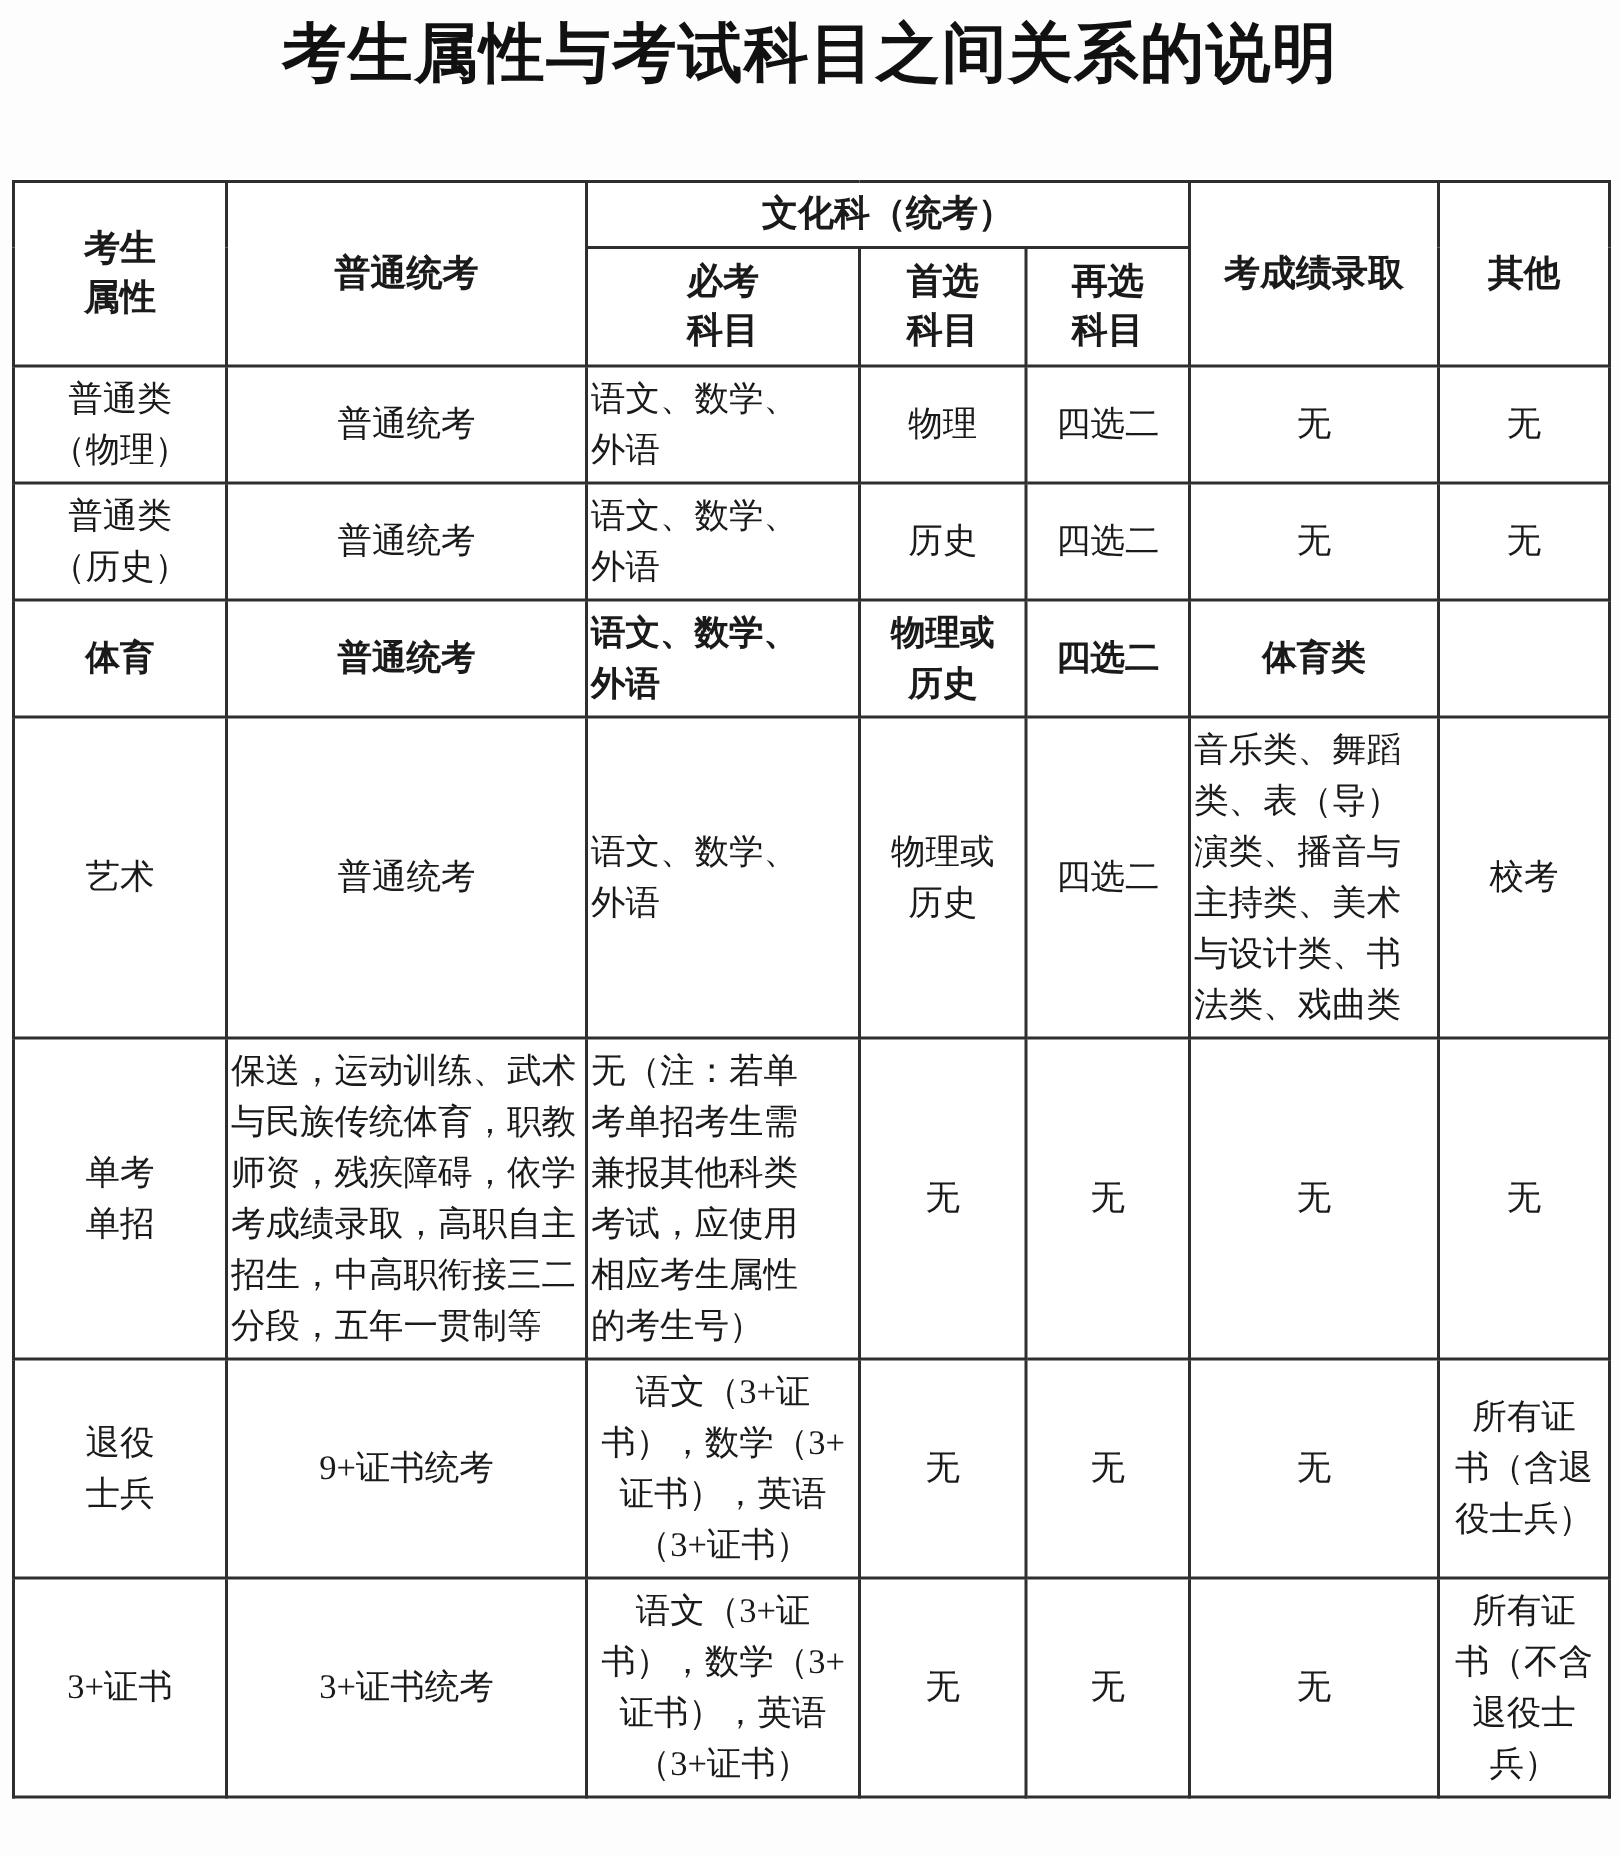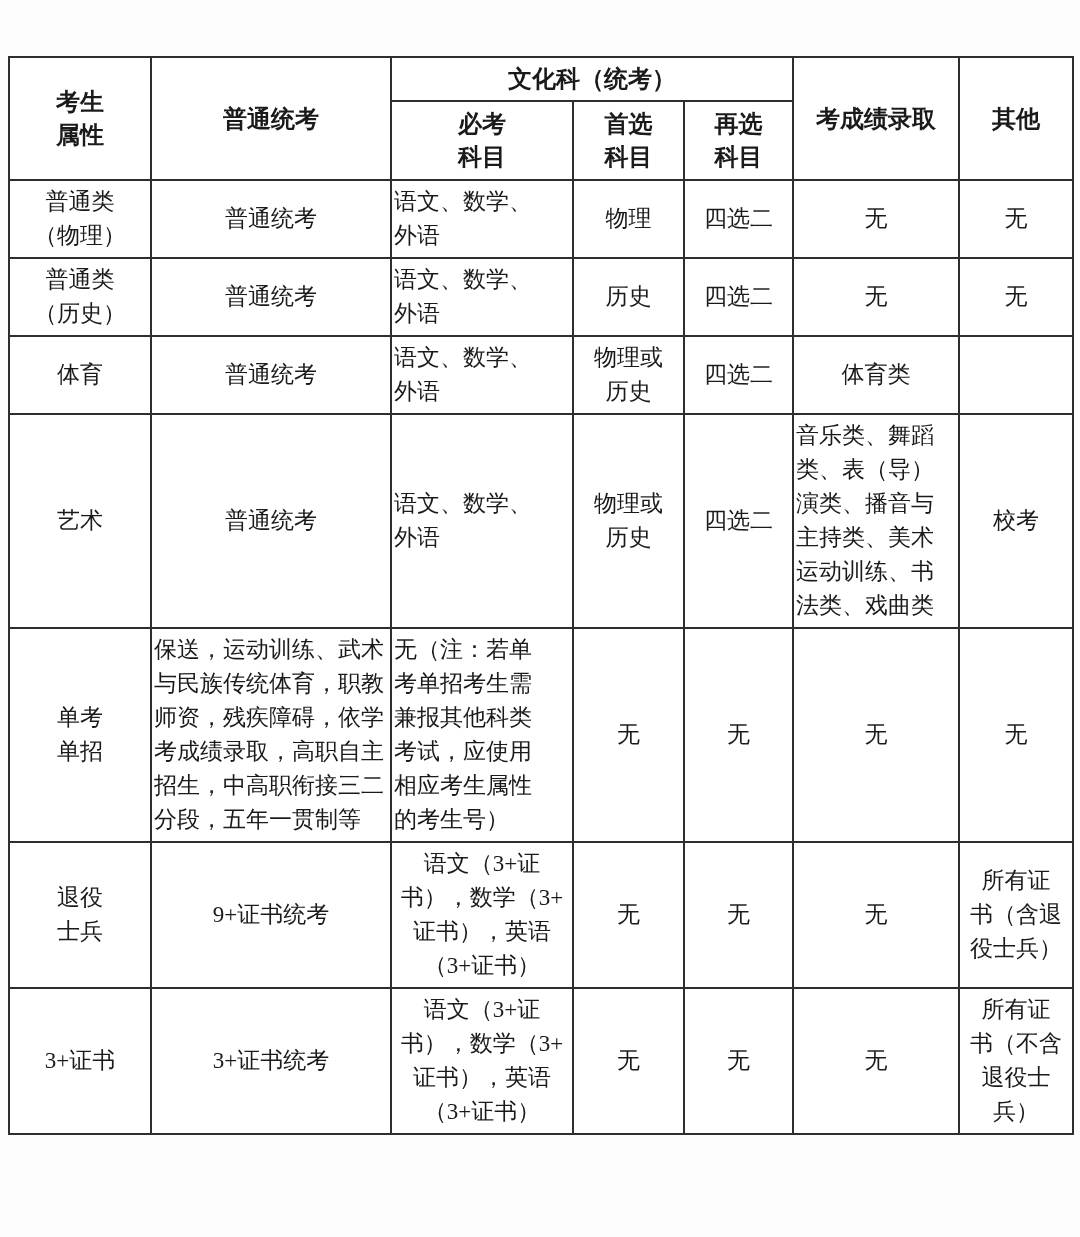--- a/index.html
+++ b/index.html
@@ -53,30 +53,31 @@
   }
   .rel-table td.left {
     text-align: left;
     padding-left: 2px;
     padding-right: 6px;
   }
   tr.hr-top    { height: 39px; }
   tr.hr-main   { height: 79px; }
   tr.r-h78  { height: 78px; }
   tr.r-h77  { height: 77px; }
-  tr.r-h75  { height: 75px; }
+  tr.r-h75  { height: 75px; font-weight: bold; }
   tr.r-h207 { height: 207px; }
   tr.r-h213 { height: 213px; }
   tr.r-h134 { height: 134px; }
 </style>
 </head>
 <body>
 
 <div class="page">
 
+  <h1 class="title">考生属性与考试科目之间关系的说明</h1>
 
   <table class="rel-table">
     <colgroup>
       <col style="width:142px">
       <col style="width:240px">
       <col style="width:182px">
       <col style="width:111px">
       <col style="width:109px">
       <col style="width:166px">
       <col style="width:114px">
@@ -138,21 +139,21 @@
         <td>普通统考</td>
         <td class="left">语文、数学、
 外语</td>
         <td>物理或
 历史</td>
         <td>四选二</td>
         <td class="left">音乐类、舞蹈
 类、表（导）
 演类、播音与
 主持类、美术
-运动训练、书
+与设计类、书
 法类、戏曲类</td>
         <td>校考</td>
       </tr>
       <tr class="r-h213">
         <td>单考
 单招</td>
         <td class="left">保送，运动训练、武术
 与民族传统体育，职教
 师资，残疾障碍，依学
 考成绩录取，高职自主

